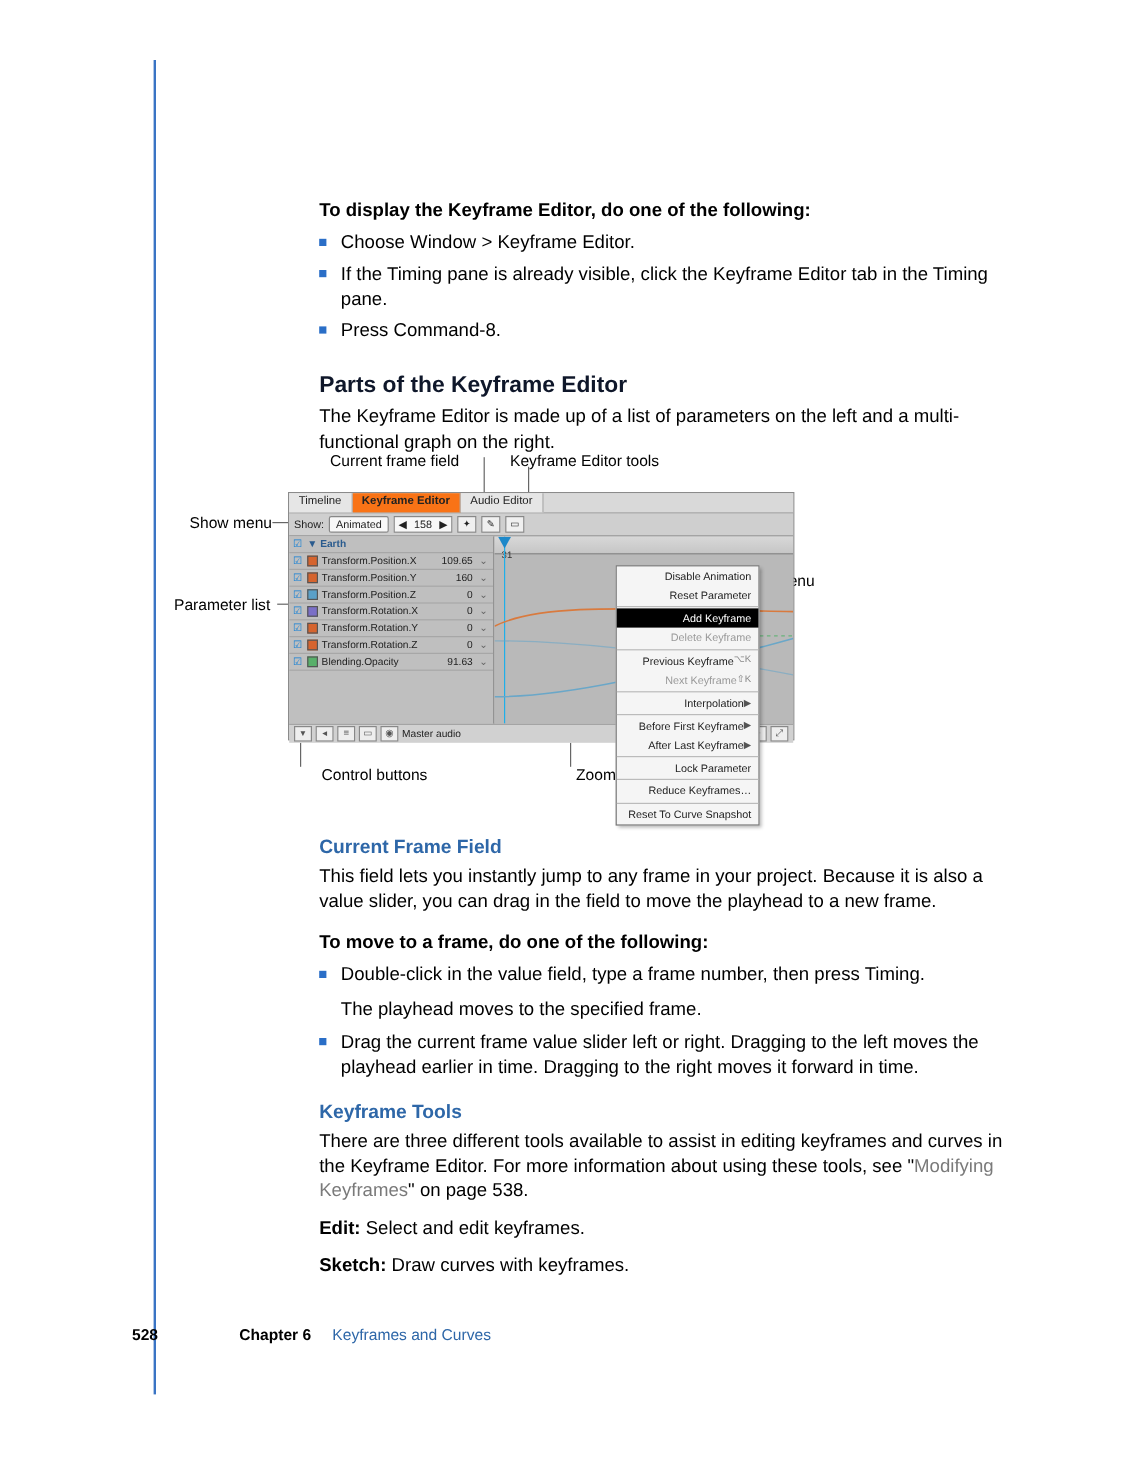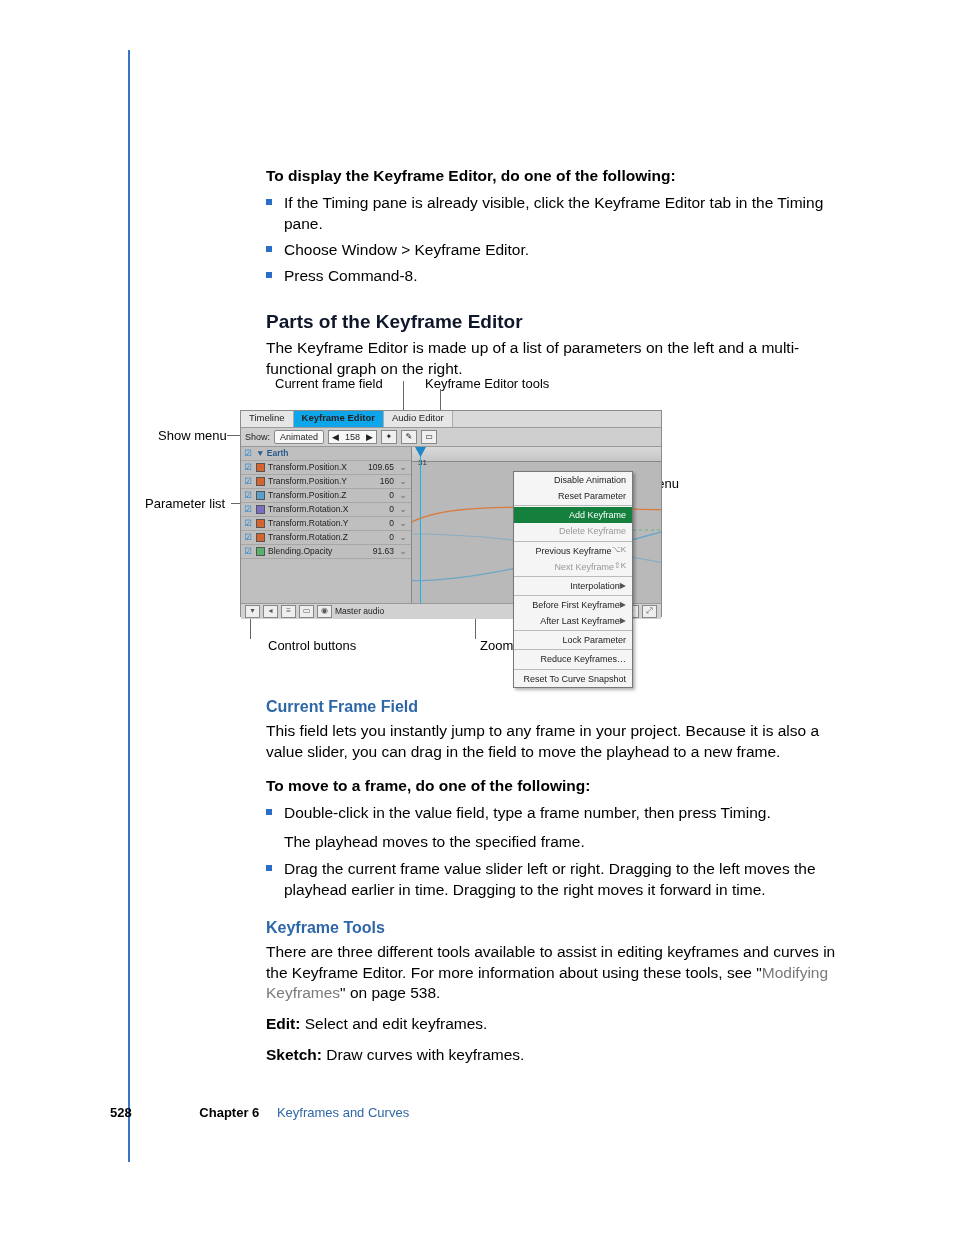--- a/index.html
+++ b/index.html
@@ -118,21 +118,21 @@
     display: flex;
     height: 16px;
     background: #d9d9d9;
     border-bottom: 1px solid #9a9a9a;
   }
   .tabbar .tab {
     padding: 1px 8px;
     border-right: 1px solid #aaa;
     background: #e6e6e6;
   }
-  .tabbar .tab.active { background: #0ea5e9; font-weight: 600; }
+  .tabbar .tab.active { background: #f97316; font-weight: 600; }
 
   .toolbar {
     display: flex;
     align-items: center;
     height: 18px;
     background: #cfcfcf;
     border-bottom: 1px solid #999;
     padding: 0 4px;
     gap: 4px;
   }
@@ -235,21 +235,21 @@
     box-shadow: 2px 2px 3px rgba(0,0,0,.3);
     font-size: 9px;
     z-index: 5;
   }
   .ctx .mi {
     padding: 2px 6px;
     display: flex;
     justify-content: flex-end;
     align-items: center;
   }
-  .ctx .mi.sel { background: #15803d; color: #fff; }
+  .ctx .mi.sel { background: #000000; color: #fff; }
   .ctx .mi.dis { color: #999; }
   .ctx hr { border: none; border-top: 1px solid #bbb; margin: 1px 0; }
   .ctx .sc { color: #888; font-size: 8px; }
   .ctx .ar { font-size: 8px; color: #555; }
 
   .statusbar {
     height: 15px;
     background: #d1d1d1;
     border-top: 1px solid #999;
     display: flex;
@@ -279,22 +279,22 @@
 </head>
 <body>
 
 <div class="page">
 
   <div class="blue-rule" style="left:128px; top:50px; height:1112px;"></div>
 
   <div class="content">
     <p class="instr">To display the Keyframe Editor, do one of the following:</p>
     <ul class="bullets">
+      <li>Choose Window &gt; Keyframe Editor.</li>
       <li>If the Timing pane is already visible, click the Keyframe Editor tab in the Timing pane.</li>
-      <li>Choose Window &gt; Keyframe Editor.</li>
       <li>Press Command-8.</li>
     </ul>
 
     <h2 class="section">Parts of the Keyframe Editor</h2>
     <p class="body">The Keyframe Editor is made up of a list of parameters on the left and a multi-functional graph on the right.</p>
   </div>
 
   <div class="figure">
 
     <div class="callout" style="left:130px; top:0;">Current frame field</div>

